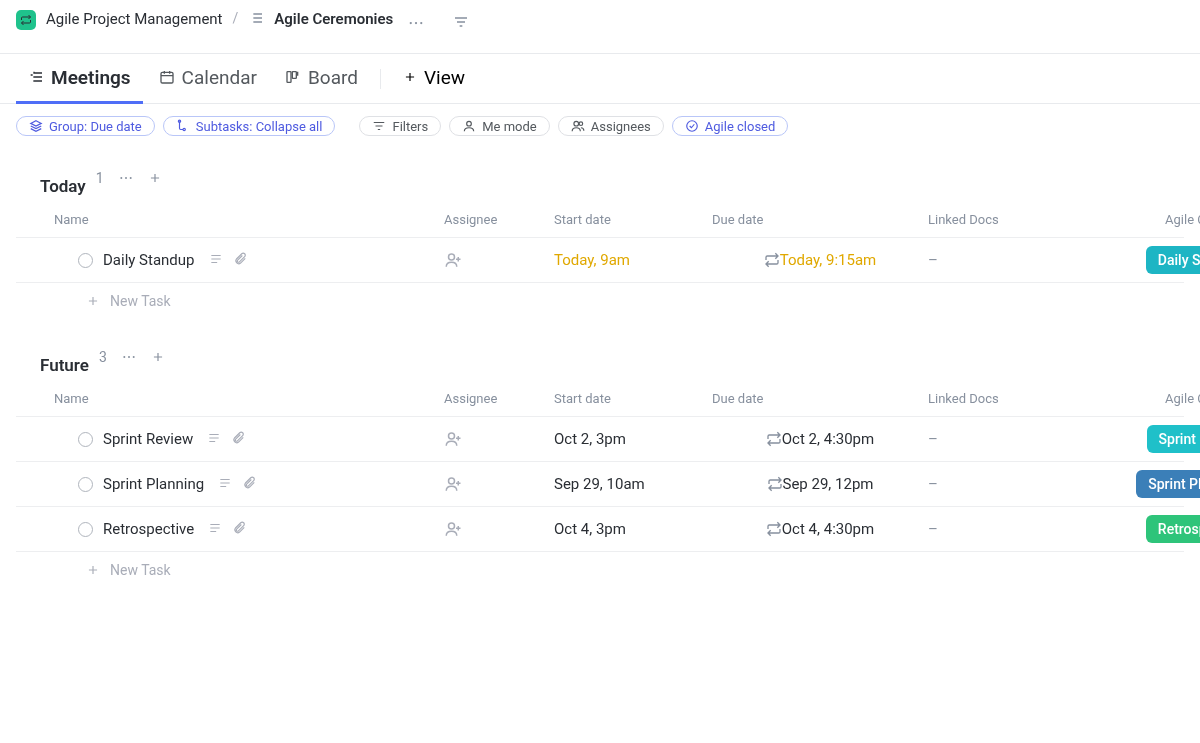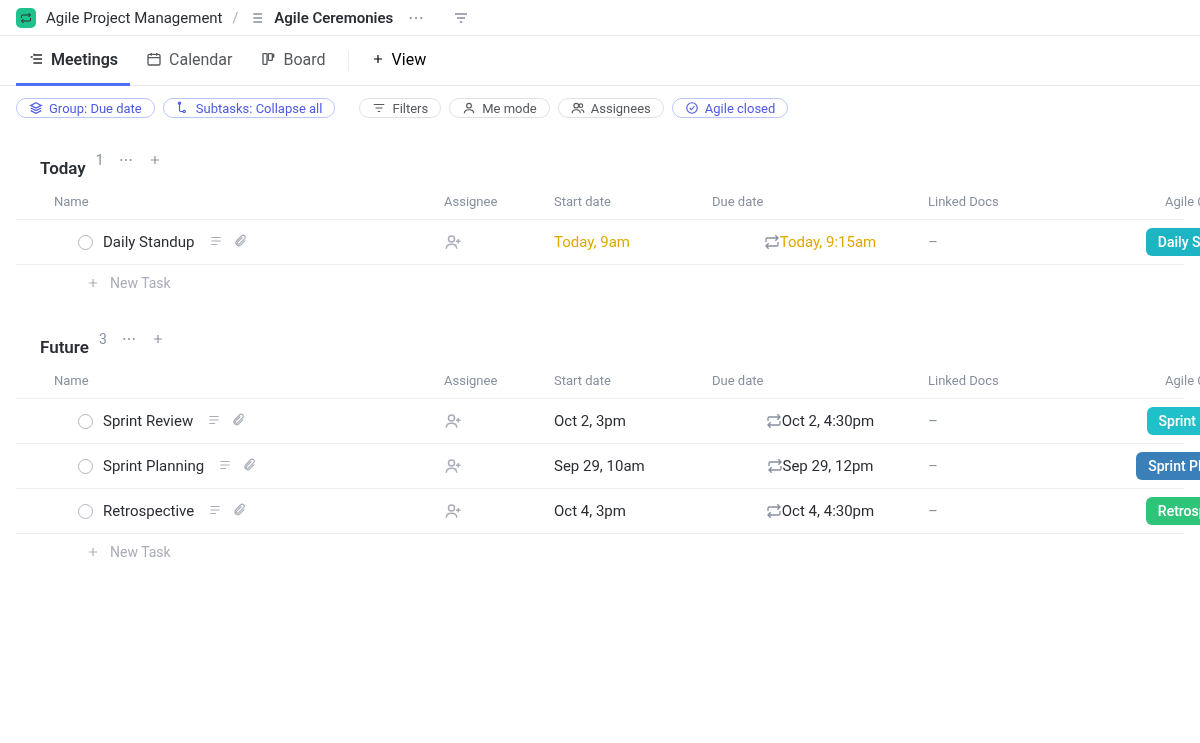--- a/index.html
+++ b/index.html
@@ -5,25 +5,25 @@
   * { box-sizing: border-box; margin: 0; padding: 0; }
   body {
     font-family: -apple-system, BlinkMacSystemFont, "Segoe UI", Roboto, Helvetica, Arial, sans-serif;
     font-size: 14px;
     color: #2a2e34;
     background: #fff;
   }
   
   .breadcrumb {
     display: flex;
-    align-items: center;
+    align-items: flex-start;
     gap: 10px;
     padding: 10px 16px;
     border-bottom: 1px solid #e8eaed;
-    height: 36px;
+    height: 54px;
   }
   .space-icon {
     width: 20px; height: 20px;
     background: #1fc28c;
     border-radius: 5px;
     display: flex; align-items: center; justify-content: center;
   }
   .space-icon svg { width: 12px; height: 12px; stroke: #fff; }
   .bc-link { font-size: 15px; color: #2a2e34; }
   .bc-sep { color: #a9adb8; }
@@ -38,21 +38,21 @@
     align-items: center;
     gap: 4px;
     padding: 0 16px;
     border-bottom: 1px solid #e8eaed;
     height: 50px;
   }
   .view-tab {
     display: flex; align-items: center; gap: 7px;
     padding: 0 12px;
     height: 50px;
-    font-size: 16px;
+    font-size: 19px;
     color: #54595e;
     border-bottom: 3px solid transparent;
     cursor: pointer;
   }
   .view-tab.active {
     color: #2a2e34;
     font-weight: 600;
     border-bottom-color: #4f6ef7;
   }
   .view-tab.active svg { stroke: #2a2e34; }

